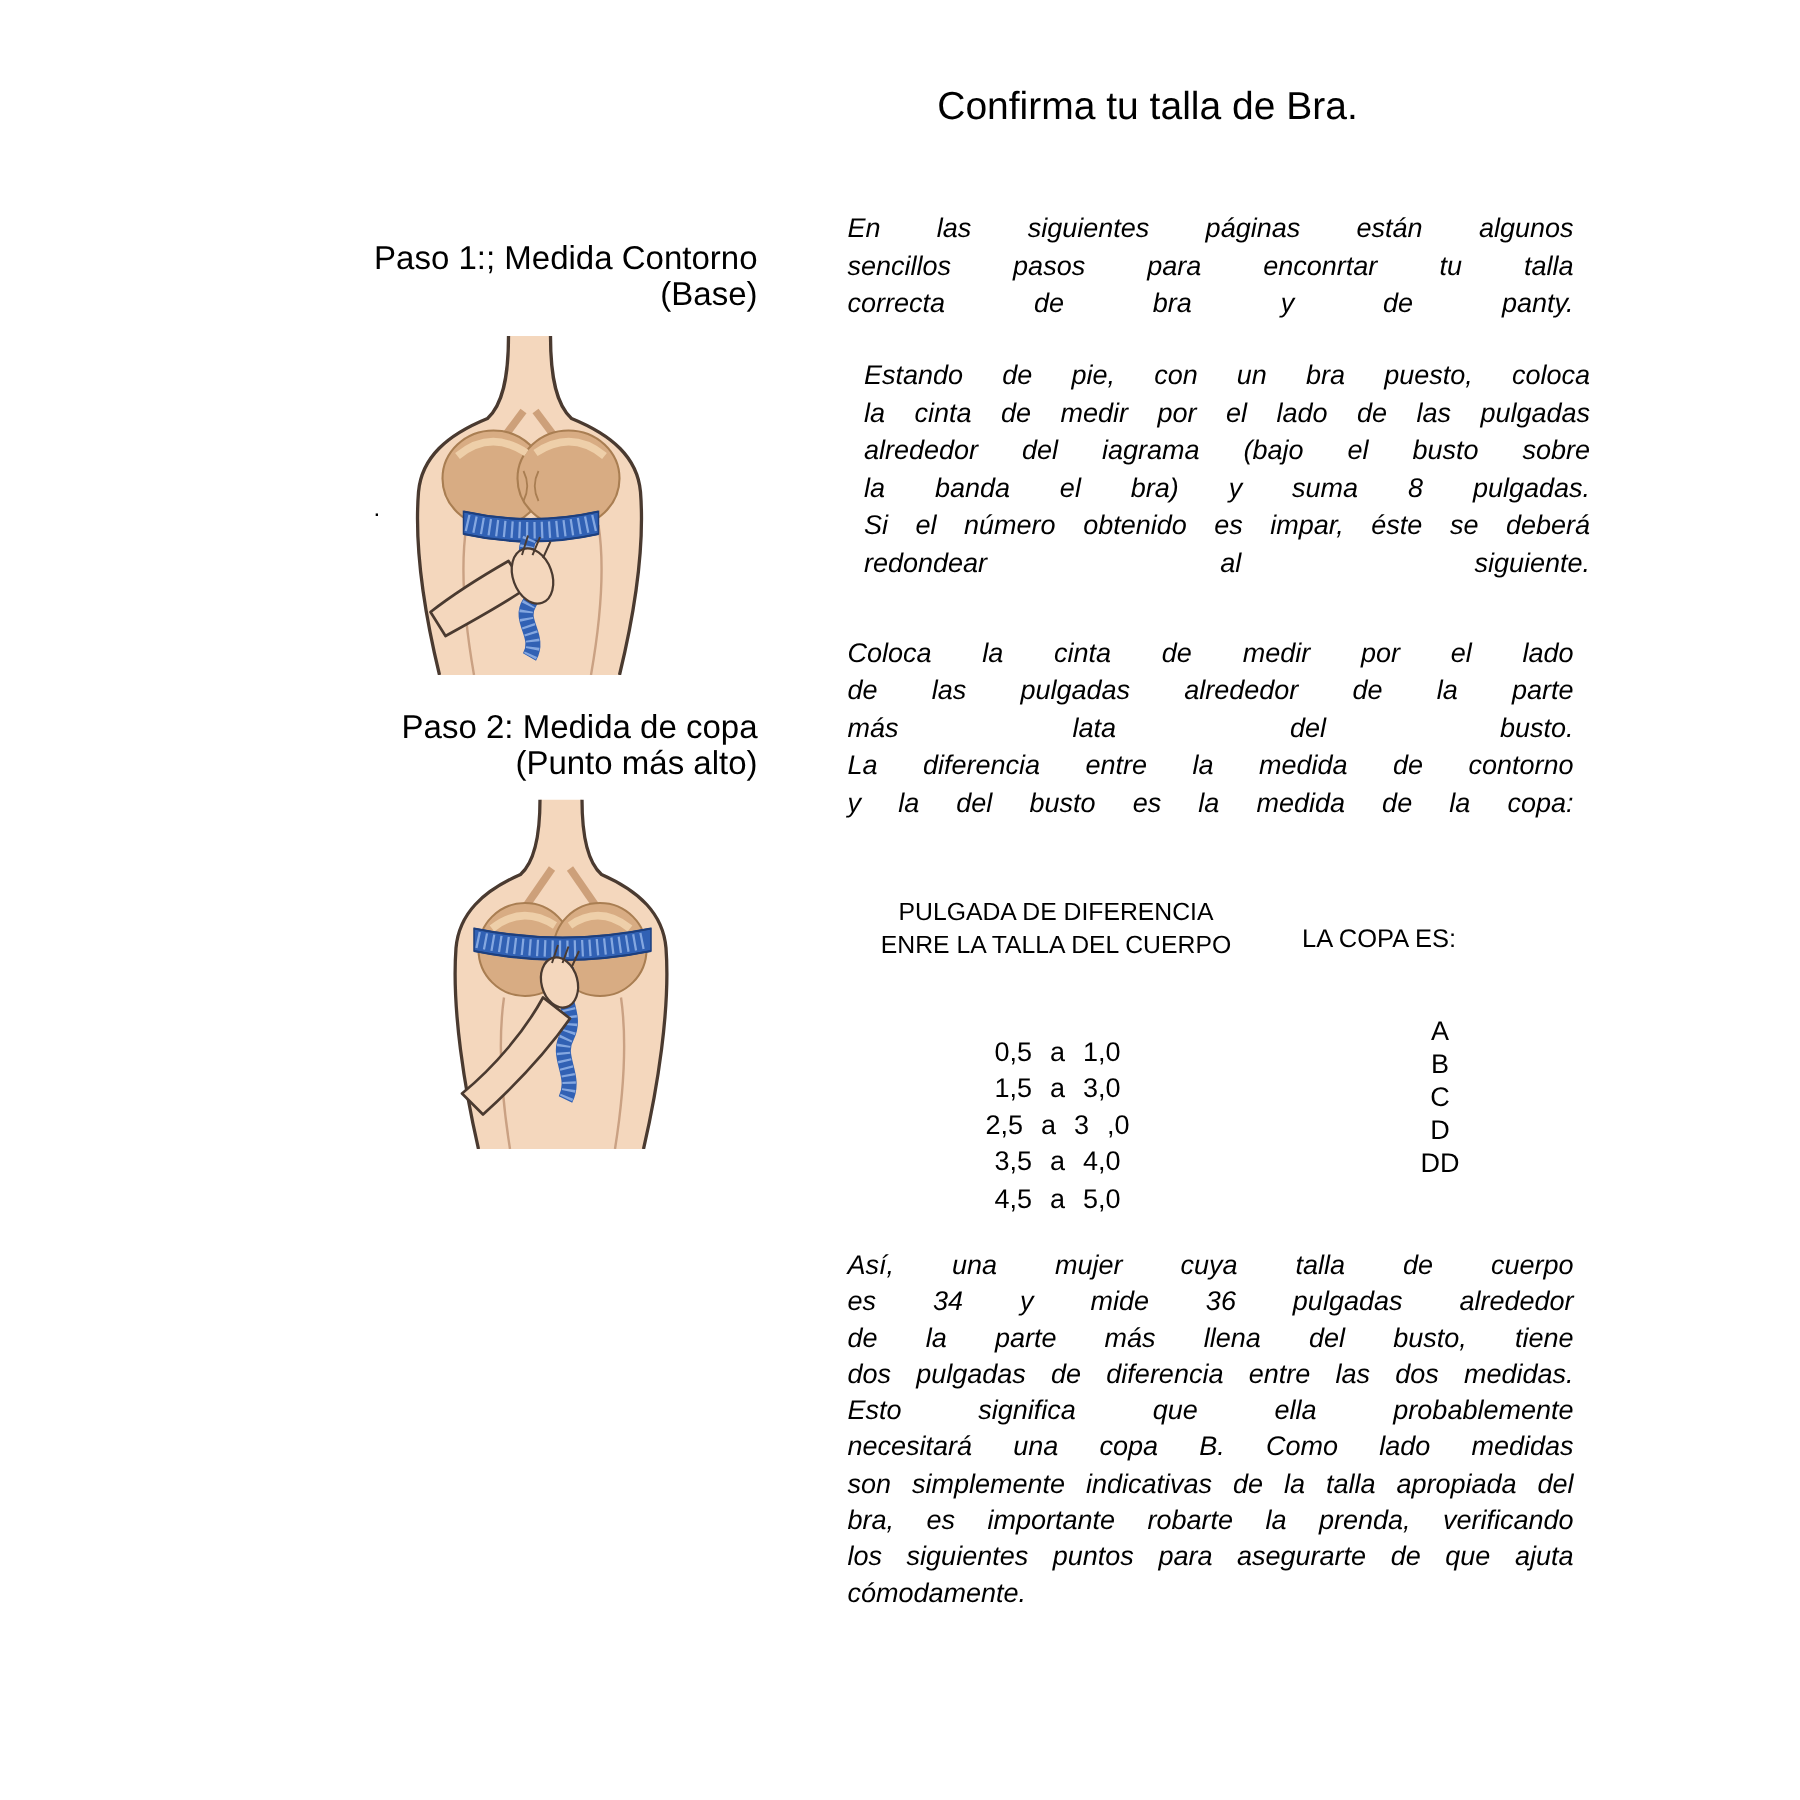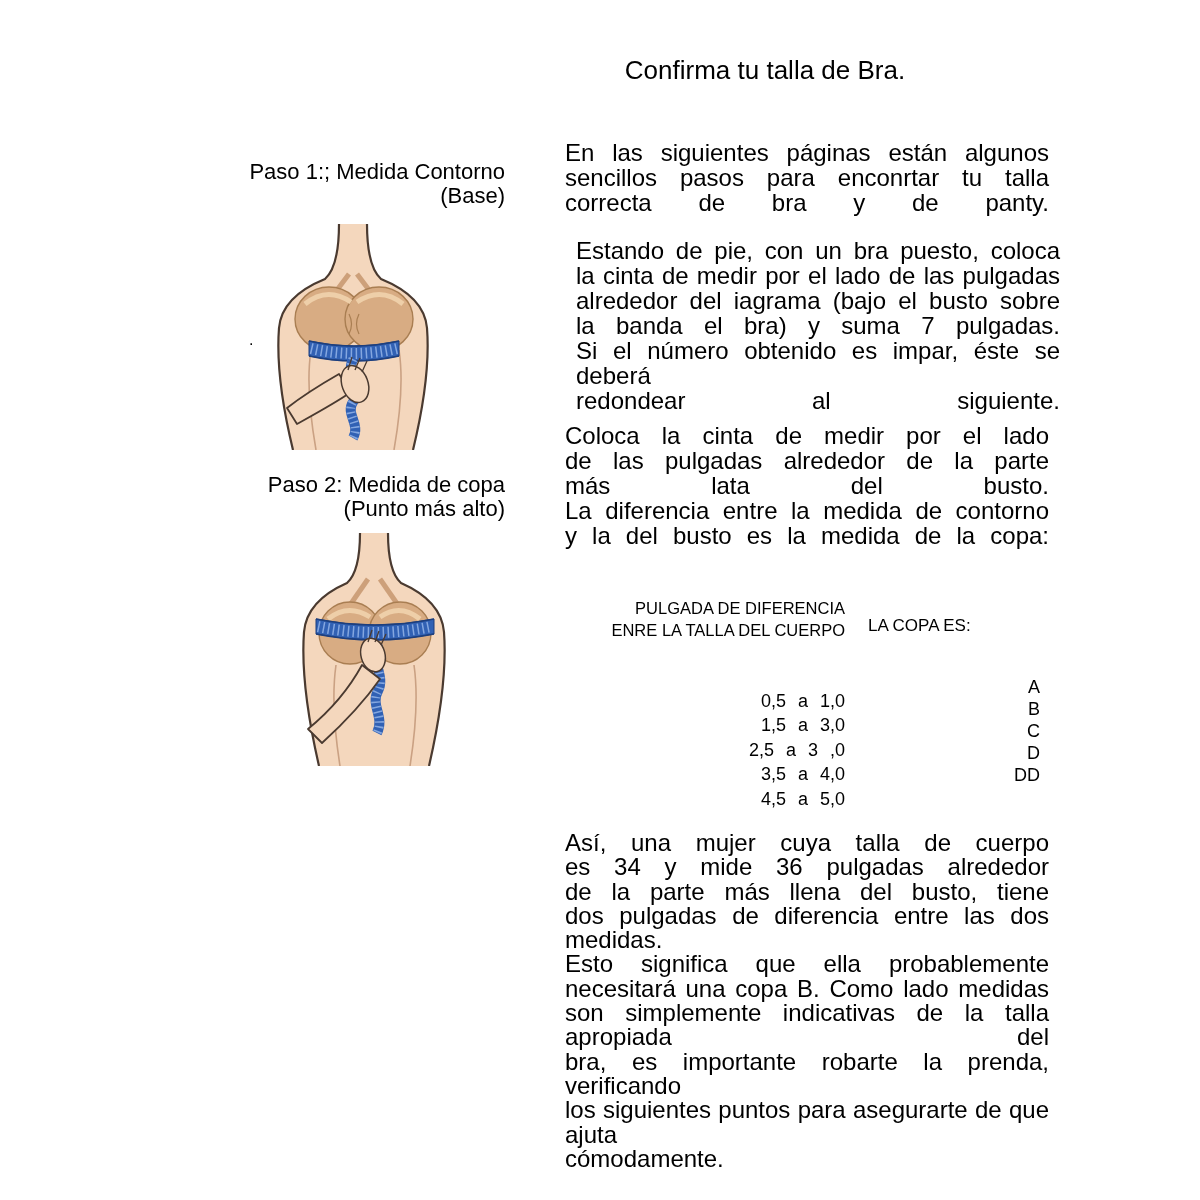--- a/index.html
+++ b/index.html
@@ -3,33 +3,33 @@
 <meta charset="utf-8">
 <style>
   html,body{margin:0;padding:0;}
   body{
     width:1200px;height:1200px;background:#ffffff;position:relative;
     font-family:"Liberation Sans", sans-serif;color:#000;overflow:hidden;
   }
   .abs{position:absolute;}
   .line{white-space:normal;}
   .force-justify .line{text-align:justify;text-align-last:justify;}
-  .centered .line{text-align:right;}
+  .centered .line{text-align:center;}
 
   #doc-title{left:540px;top:54px;width:450px;font-size:26px;line-height:32px;text-align:center;}
 
   .step-label{width:280px;text-align:right;font-size:22px;line-height:24px;}
   #step1-label{left:225px;top:160px;}
   #step2-label{left:225px;top:473px;}
 
   #figure1{left:253px;top:224px;width:205px;height:226px;}
   #figure2{left:288px;top:533px;width:172px;height:233px;}
   #stray-mark{left:249px;top:332px;font-size:16px;line-height:16px;}
 
-  .body-par{left:565px;width:484px;font-size:24px;line-height:25px;}
+  .body-par{left:565px;width:484px;font-size:18px;line-height:25px;font-style:italic;}
   #intro-par{top:140px;}
   #band-par{top:238px;margin-left:11px;}
   #cup-par{top:423px;}
   #example-par{top:831px;line-height:24.3px;}
 
   #diff-header{left:563px;top:598px;width:282px;font-size:16.5px;line-height:21.5px;}
   #cup-header{left:868px;top:615px;width:180px;font-size:17px;line-height:21px;text-align:left;}
   #diff-rows{left:565px;top:689px;width:280px;font-size:18px;line-height:24.4px;word-spacing:7px;}
   #cup-letters{left:880px;top:677px;width:160px;font-size:18px;line-height:21.9px;}
 
@@ -120,21 +120,21 @@
 <div class="abs body-par force-justify" id="intro-par">
     <div class="line">En las siguientes páginas están algunos</div>
     <div class="line">sencillos pasos para enconrtar tu talla</div>
     <div class="line">correcta de bra y de panty.</div>
   </div>
 
 <div class="abs body-par force-justify" id="band-par">
     <div class="line">Estando de pie, con un bra puesto, coloca</div>
     <div class="line">la cinta de medir por el lado de las pulgadas</div>
     <div class="line">alrededor del iagrama (bajo el busto sobre</div>
-    <div class="line">la banda el bra) y suma 7 pulgadas.</div>
+    <div class="line">la banda el bra) y suma 8 pulgadas.</div>
     <div class="line">Si el número obtenido es impar, éste se deberá</div>
     <div class="line">redondear al siguiente.</div>
   </div>
 
 <div class="abs body-par force-justify" id="cup-par">
     <div class="line">Coloca la cinta de medir por el lado</div>
     <div class="line">de las pulgadas alrededor de la parte</div>
     <div class="line">más lata del busto.</div>
     <div class="line">La diferencia entre la medida de contorno</div>
     <div class="line">y la del busto es la medida de la copa:</div>

